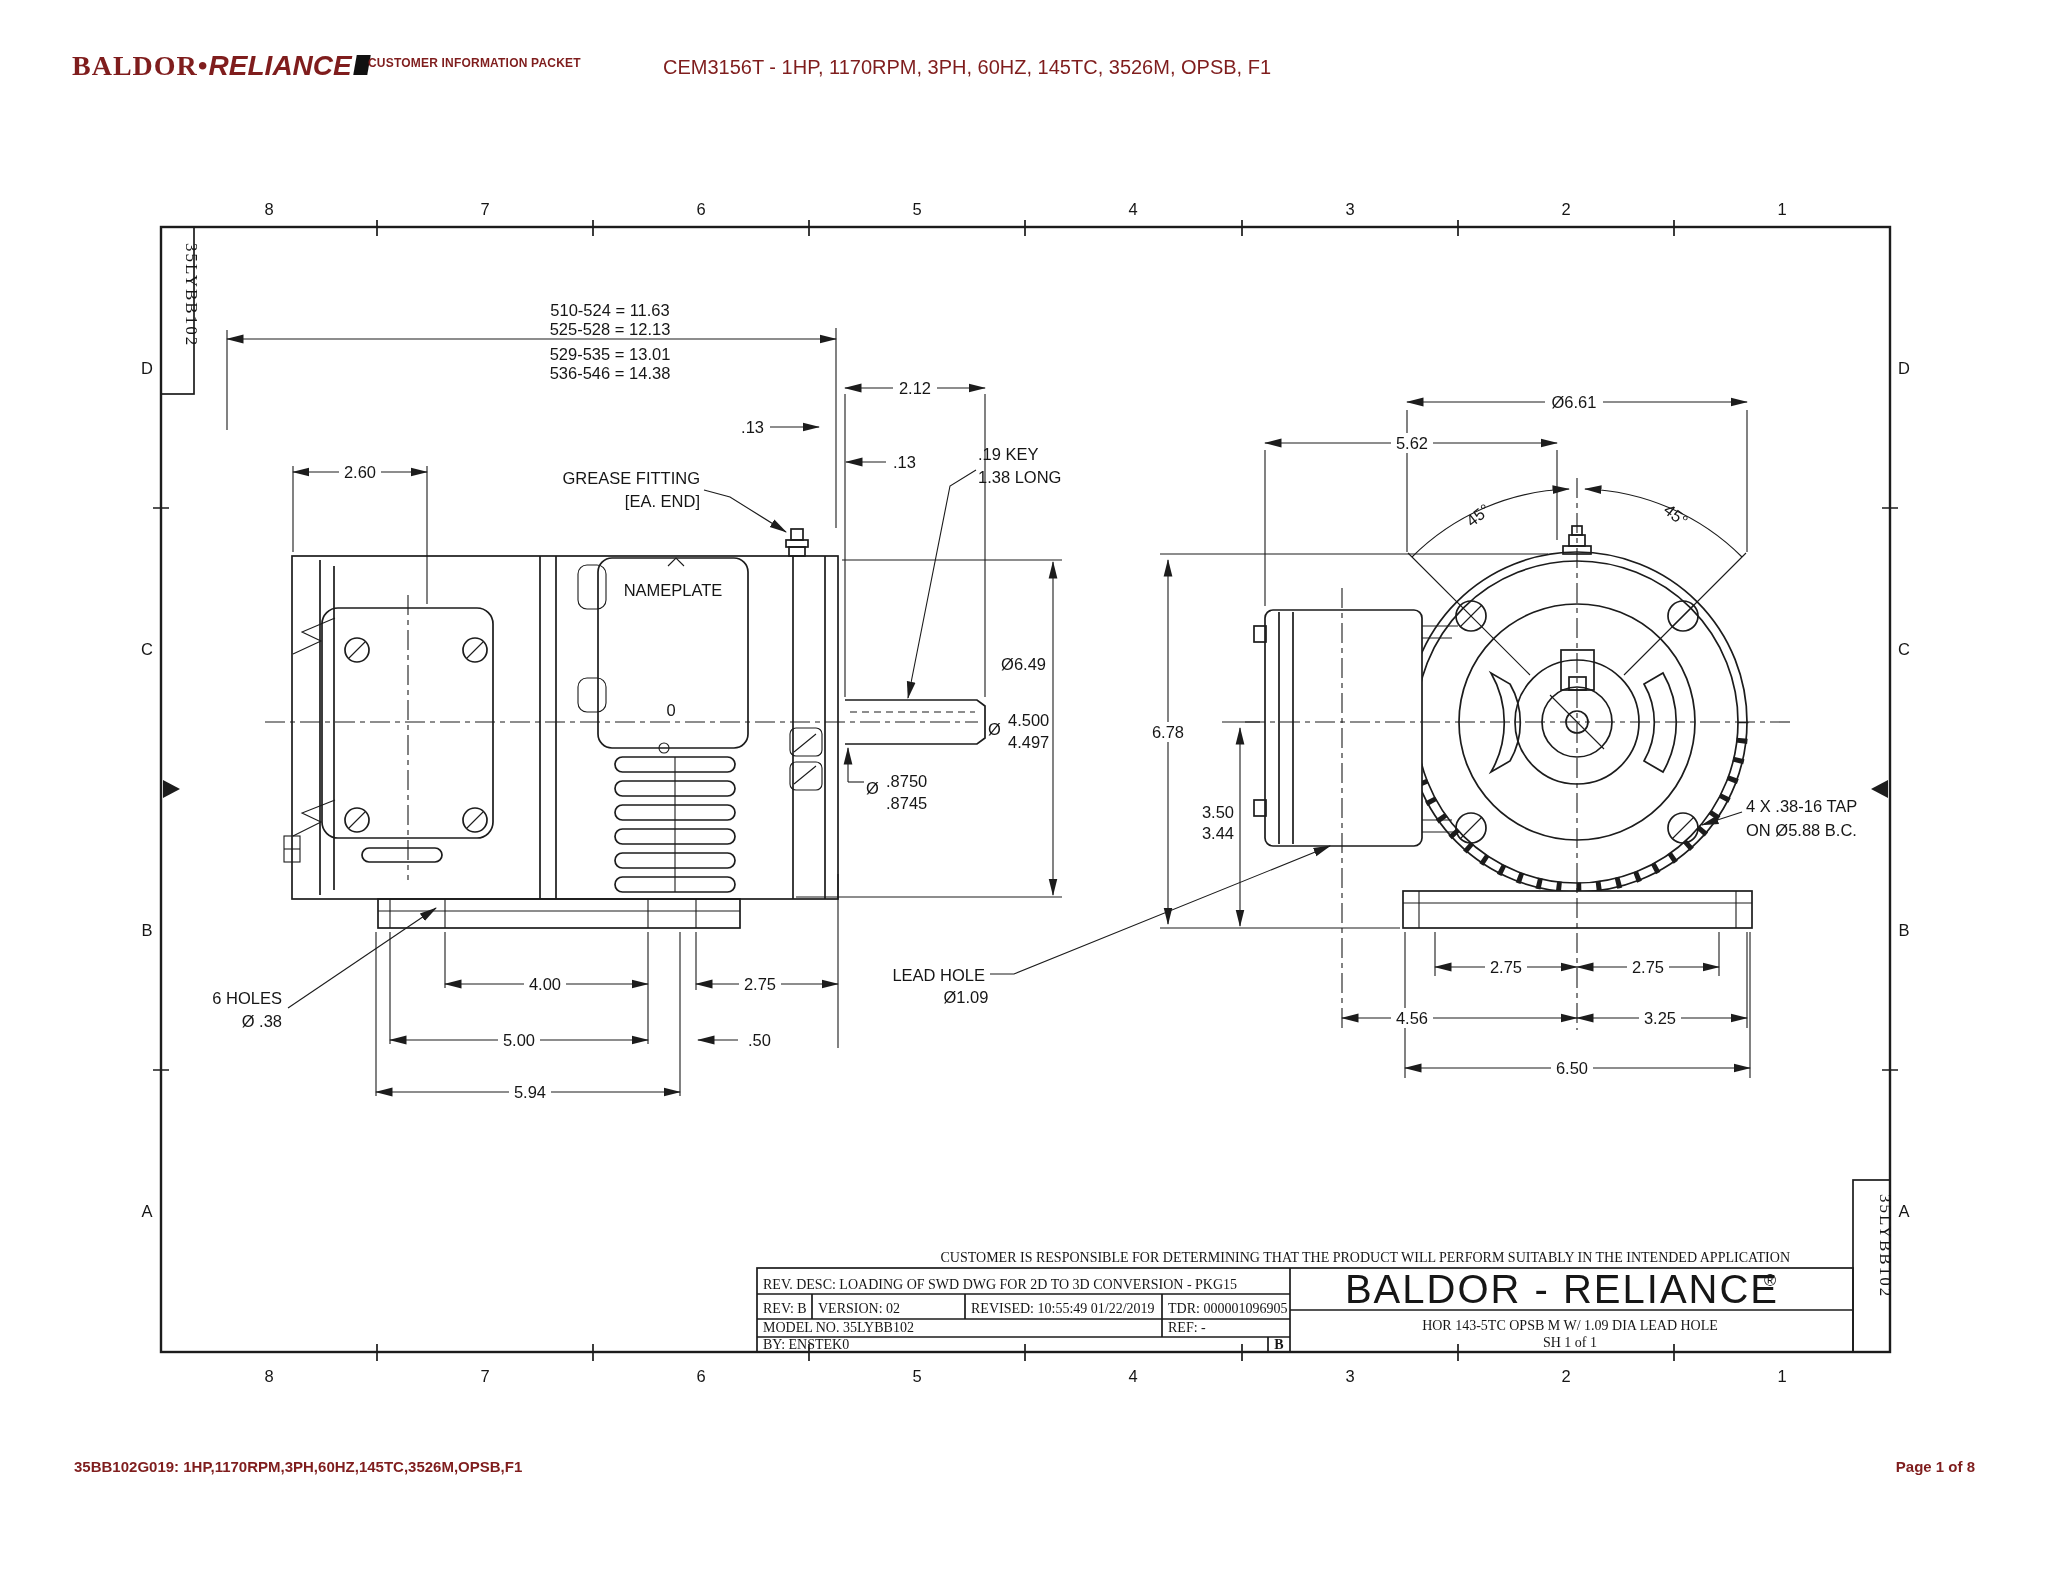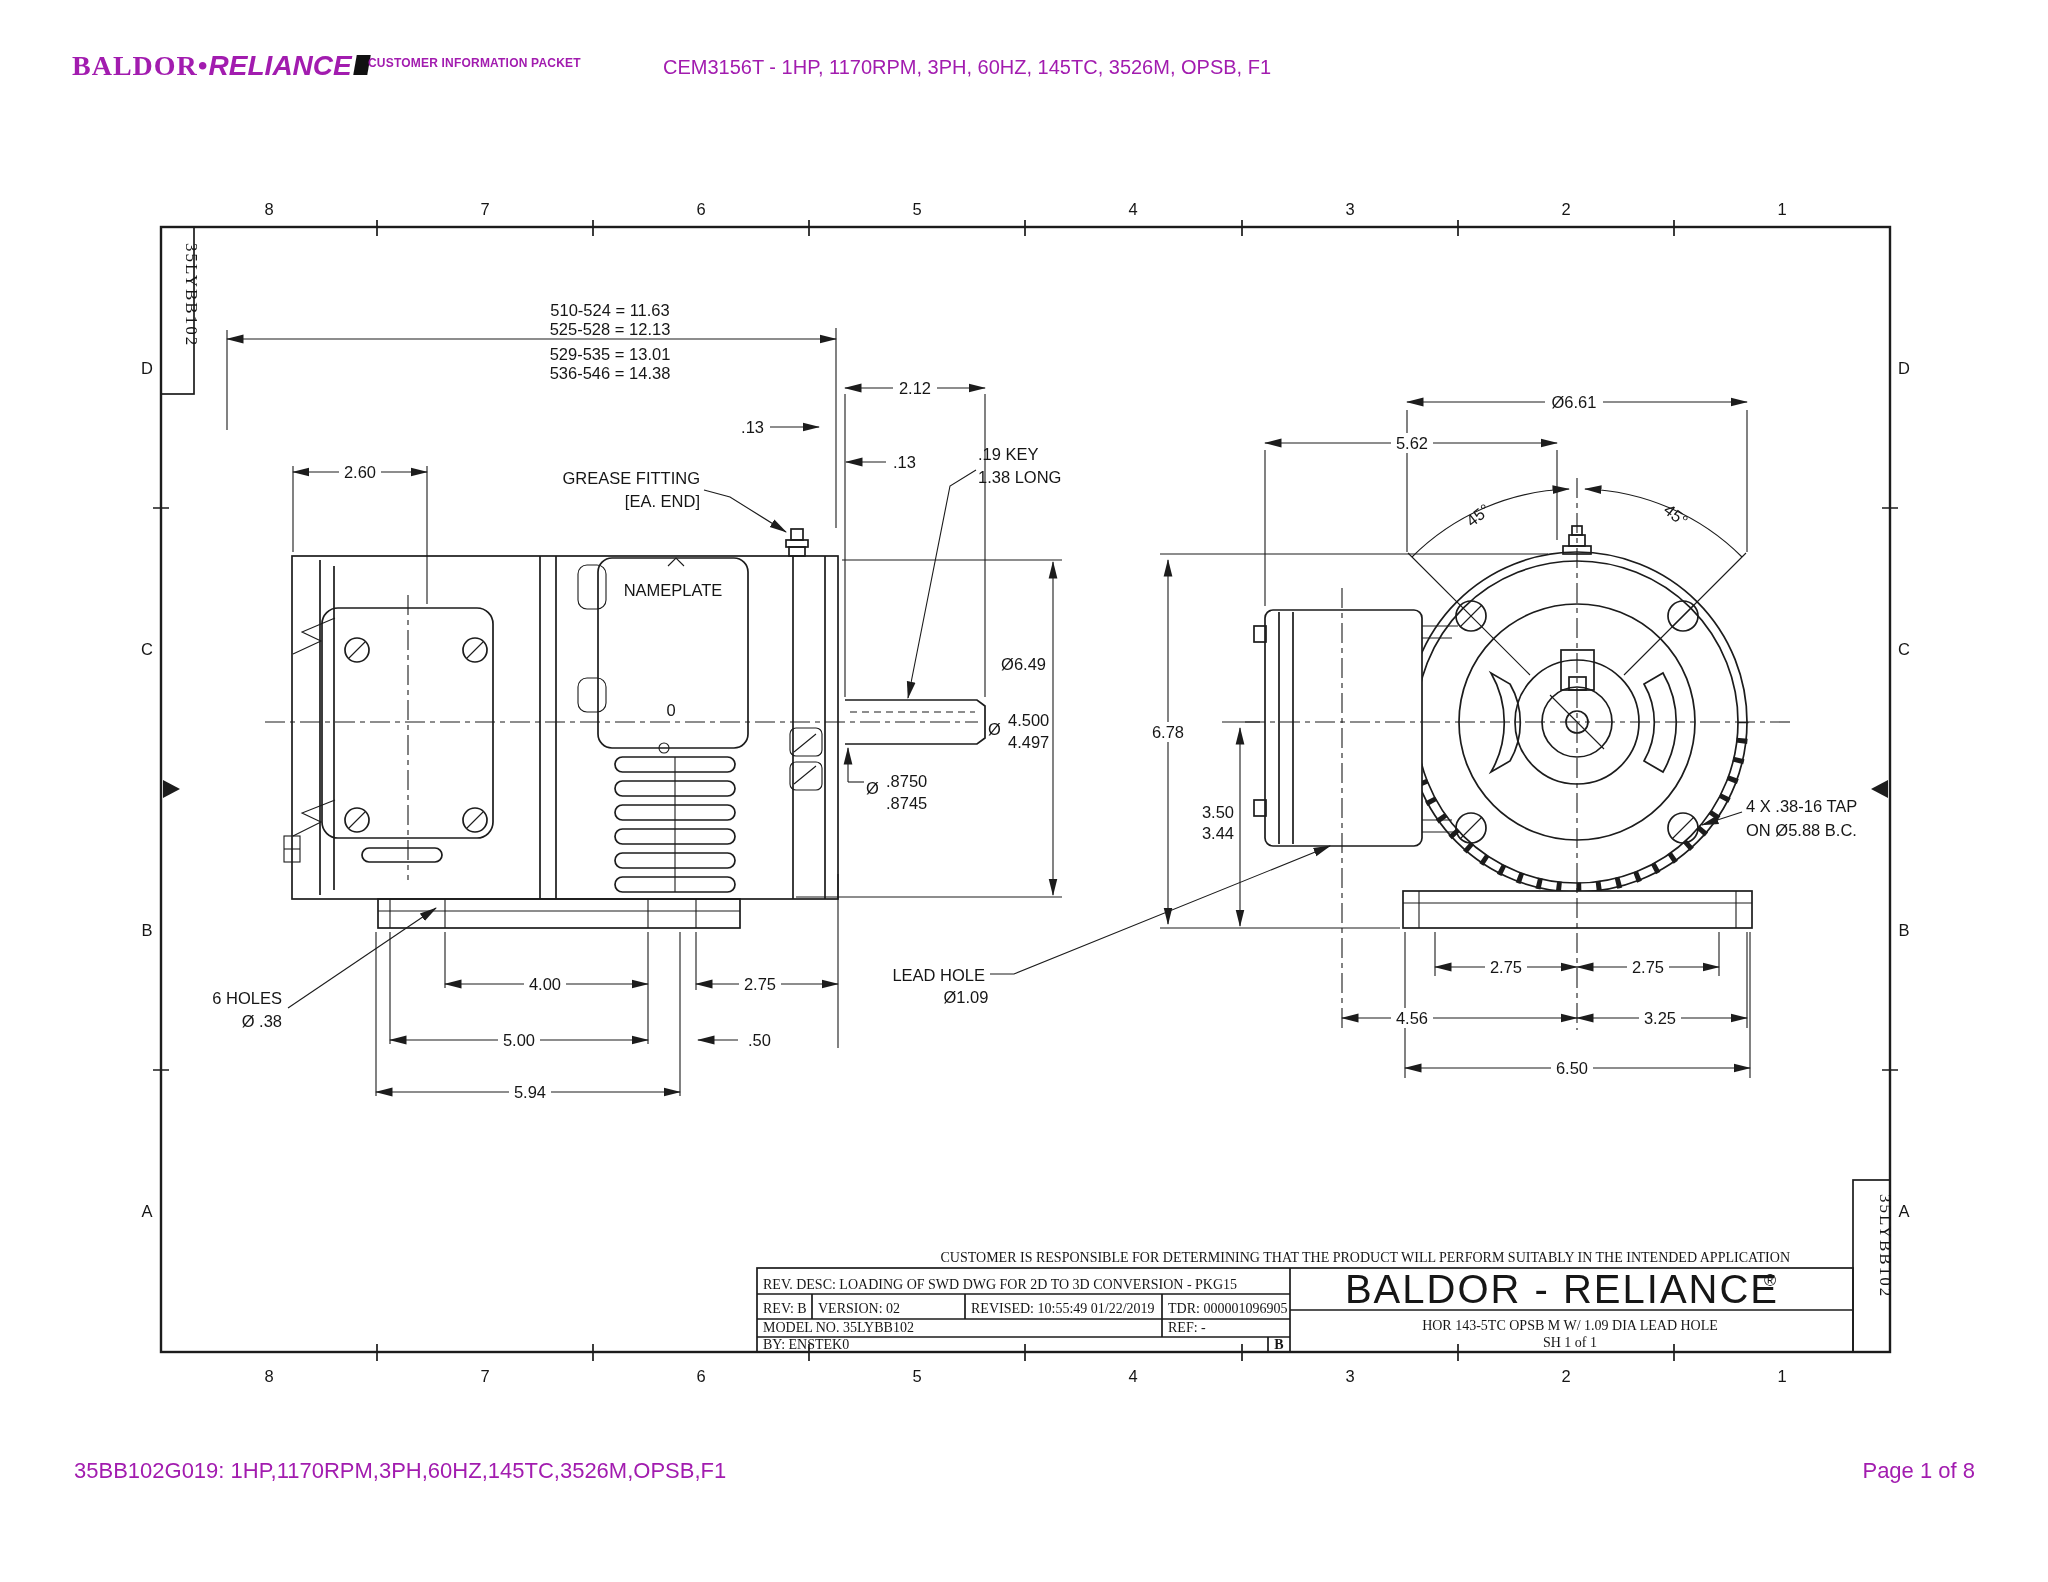--- a/index.html
+++ b/index.html
@@ -1,24 +1,24 @@
 <!DOCTYPE html>
 <html><head>
 <meta charset="utf-8">
 <style>
   html,body{margin:0;padding:0;background:#fff;}
   #page{position:relative;width:2048px;height:1582px;background:#ffffff;overflow:hidden;
-        font-family:"Liberation Sans",sans-serif;color:#a21caf;}
+        font-family:"Liberation Sans",sans-serif;color:#7f1d1d;}
   .hdr{position:absolute;white-space:nowrap;}
   .brand{left:72px;top:50px;font-family:"Liberation Serif",serif;font-weight:bold;font-size:28px;letter-spacing:1px;}
   .brand .rel{font-family:"Liberation Sans",sans-serif;font-style:italic;letter-spacing:0;}
   .brand .mark{display:inline-block;width:14px;height:20px;background:#111;transform:skewX(-10deg);margin-left:3px;}
   .ptitle{left:368px;top:56px;font-size:12px;font-weight:bold;letter-spacing:.2px;}
   .spec{left:663px;top:56px;font-size:20px;}
-  .ftr{position:absolute;font-size:22px;font-weight:normal;white-space:nowrap;}
+  .ftr{position:absolute;font-size:15px;font-weight:bold;white-space:nowrap;}
   svg{position:absolute;left:0;top:0;}
   .ln{stroke:#1c1c1c;stroke-width:1.7;fill:none;}
   .thin{stroke:#1c1c1c;stroke-width:1.1;fill:none;}
   .cl{stroke:#1c1c1c;stroke-width:1.1;fill:none;stroke-dasharray:20 5 5 5;}
   .dash{stroke:#1c1c1c;stroke-width:1.2;fill:none;stroke-dasharray:7 5;}
   .rib{stroke:#1c1c1c;stroke-width:11;fill:none;stroke-dasharray:5 15;}
   .wfill{fill:#ffffff;stroke:#1c1c1c;stroke-width:1.7;}
   .bg{fill:#ffffff;stroke:none;}
   text{fill:#161616;font-family:"Liberation Sans",sans-serif;font-size:16.5px;}
   .mid{text-anchor:middle;} .end{text-anchor:end;}

